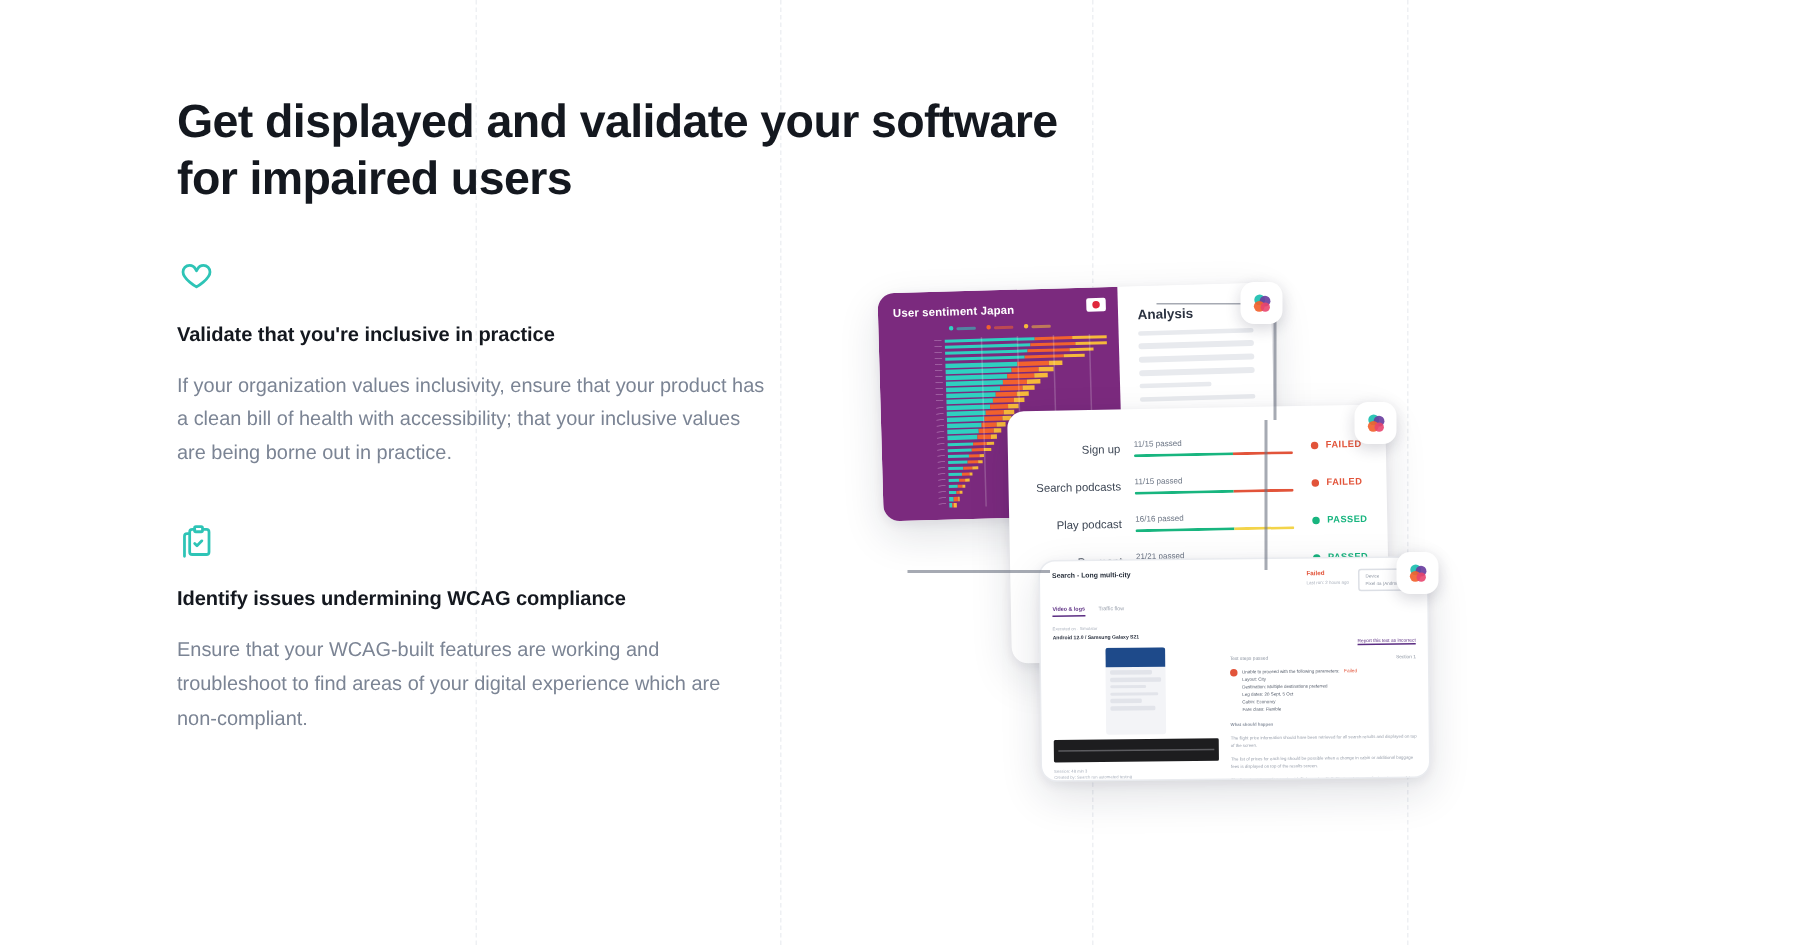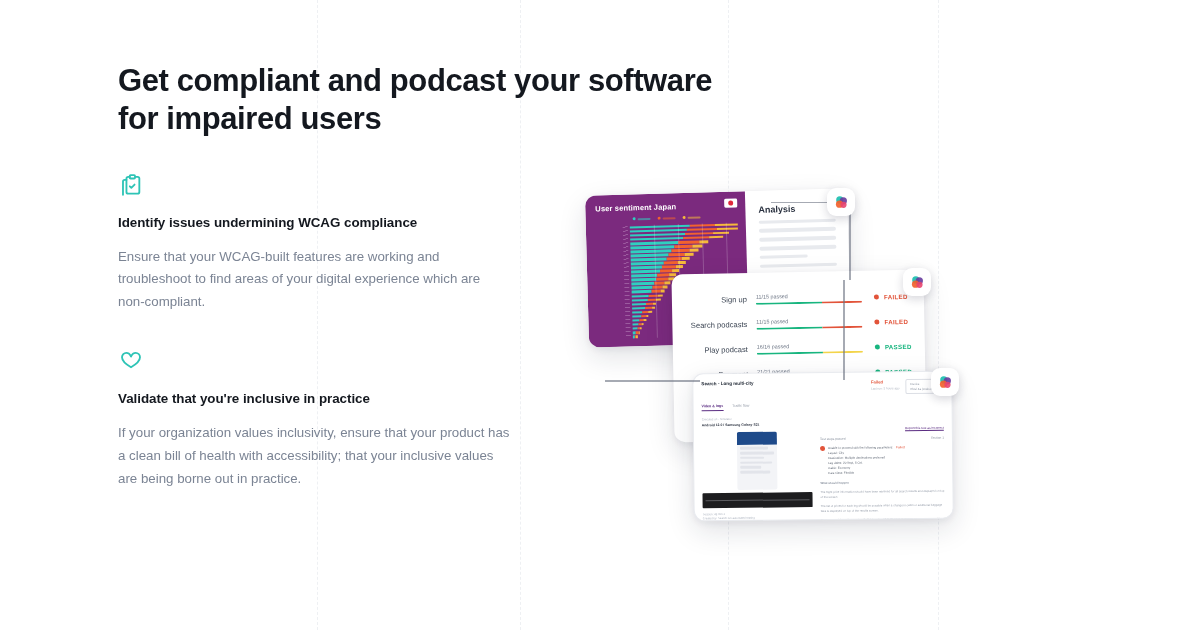--- a/index.html
+++ b/index.html
@@ -164,44 +164,44 @@
 
 <div class="page">
 
   <div class="gridline" style="left:317px"></div>
   <div class="gridline" style="left:520px"></div>
   <div class="gridline" style="left:728px"></div>
   <div class="gridline" style="left:938px"></div>
 
   <div class="left-col">
 
-    <h1 class="headline">Get compliant and podcast your software for impaired users</h1>
-
+    <h1 class="headline">Get displayed and validate your software for impaired users</h1>
+
+
+    <div class="feature">
+      <span class="feature-icon">
+        <svg viewBox="0 0 24 24" width="26" height="26" fill="none" stroke="#2ec4b6" stroke-width="1.7" stroke-linecap="round" stroke-linejoin="round">
+          <path d="M20.3 8.6c0-2.3-1.8-4.1-4-4.1-1.6 0-3 .95-3.7 2.3l-.6 1.1-.6-1.1A4.05 4.05 0 0 0 7.7 4.5c-2.2 0-4 1.8-4 4.1 0 4.4 8.3 9.2 8.3 9.2s8.3-4.8 8.3-9.2z"></path>
+        </svg>
+      </span>
+      <div class="feature-title">Validate that you're inclusive in practice</div>
+      <p class="feature-body">If your organization values inclusivity, ensure that your product has a clean bill of health with accessibility; that your inclusive values are being borne out in practice.</p>
+    </div>
 
     <div class="feature">
       <span class="feature-icon">
         <svg viewBox="0 0 24 24" width="26" height="26" fill="none" stroke="#2ec4b6" stroke-width="1.7" stroke-linecap="round" stroke-linejoin="round">
           <path d="M16.5 4.5h1.6a1.6 1.6 0 0 1 1.6 1.6v12.3a1.6 1.6 0 0 1-1.6 1.6H9.4a1.6 1.6 0 0 1-1.6-1.6V6.1a1.6 1.6 0 0 1 1.6-1.6H11"></path>
           <rect x="10.8" y="2.9" width="4.9" height="3.1" rx="0.8"></rect>
           <path d="M7.8 7.2H6.2a1.6 1.6 0 0 0-1.6 1.6v12.3"></path>
           <path d="M10.9 13.2l1.4 1.4 3-3"></path>
         </svg>
       </span>
       <div class="feature-title">Identify issues undermining WCAG compliance</div>
       <p class="feature-body">Ensure that your WCAG-built features are working and troubleshoot to find areas of your digital experience which are non-compliant.</p>
-    </div>
-
-    <div class="feature">
-      <span class="feature-icon">
-        <svg viewBox="0 0 24 24" width="26" height="26" fill="none" stroke="#2ec4b6" stroke-width="1.7" stroke-linecap="round" stroke-linejoin="round">
-          <path d="M20.3 8.6c0-2.3-1.8-4.1-4-4.1-1.6 0-3 .95-3.7 2.3l-.6 1.1-.6-1.1A4.05 4.05 0 0 0 7.7 4.5c-2.2 0-4 1.8-4 4.1 0 4.4 8.3 9.2 8.3 9.2s8.3-4.8 8.3-9.2z"></path>
-        </svg>
-      </span>
-      <div class="feature-title">Validate that you're inclusive in practice</div>
-      <p class="feature-body">If your organization values inclusivity, ensure that your product has a clean bill of health with accessibility; that your inclusive values are being borne out in practice.</p>
     </div>
   </div>
 
   <div class="visual">
 
     <div class="connector" style="left:196px; top:22px; width:78px; height:1px;"></div>
     <div class="connector" style="left:274px; top:22px; width:1.6px; height:78px;"></div>
     <div class="connector" style="left:268px; top:100px; width:1.6px; height:100px;"></div>
     <div class="connector" style="left:30px;  top:200px; width:95px; height:1.6px;"></div>
 

